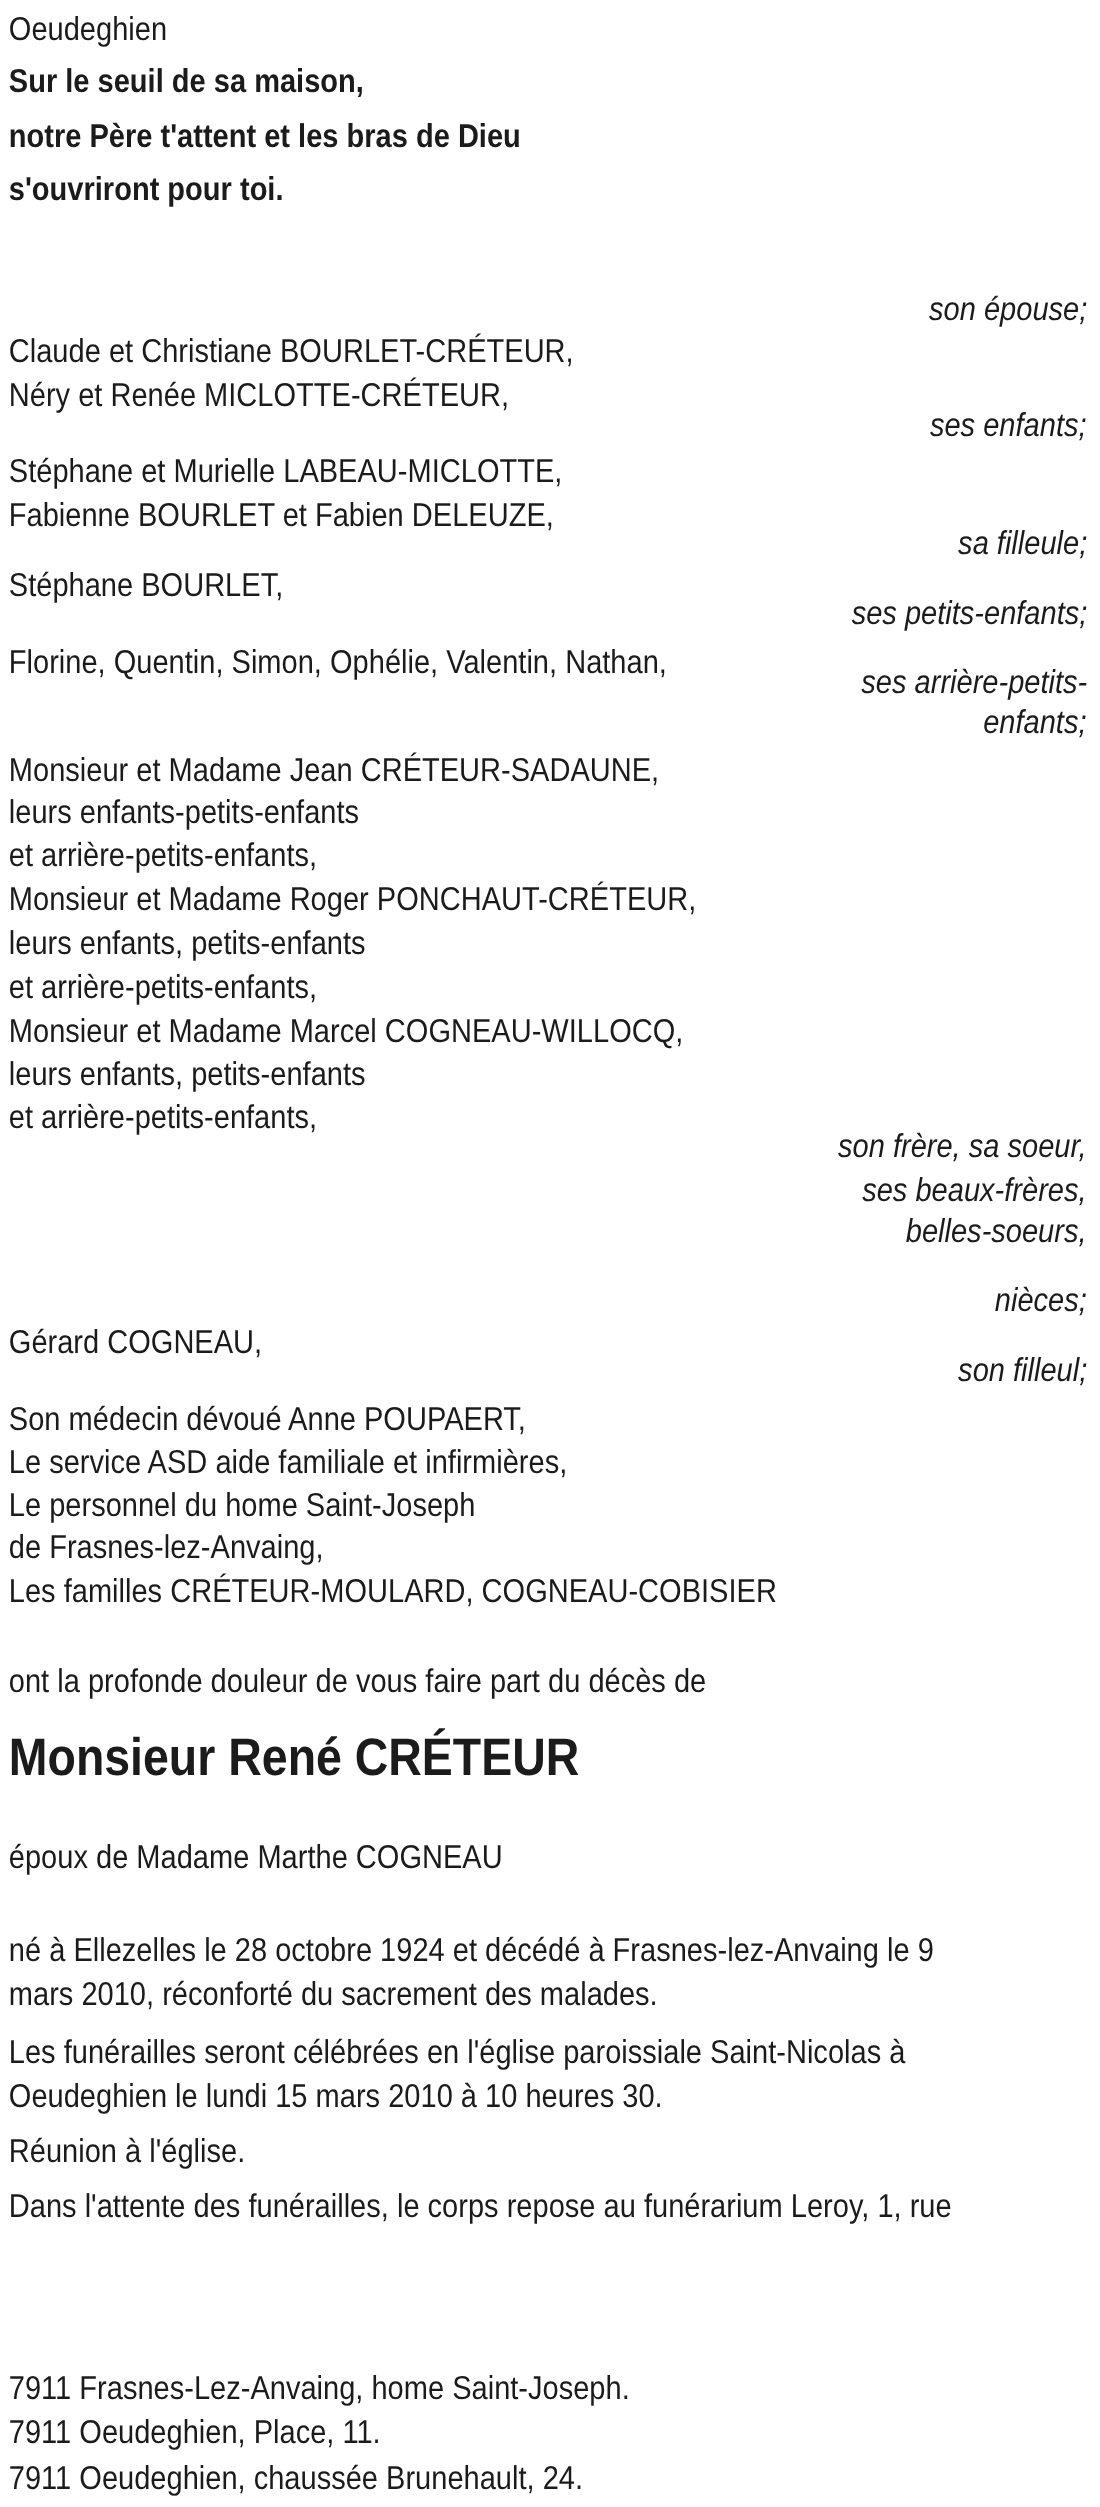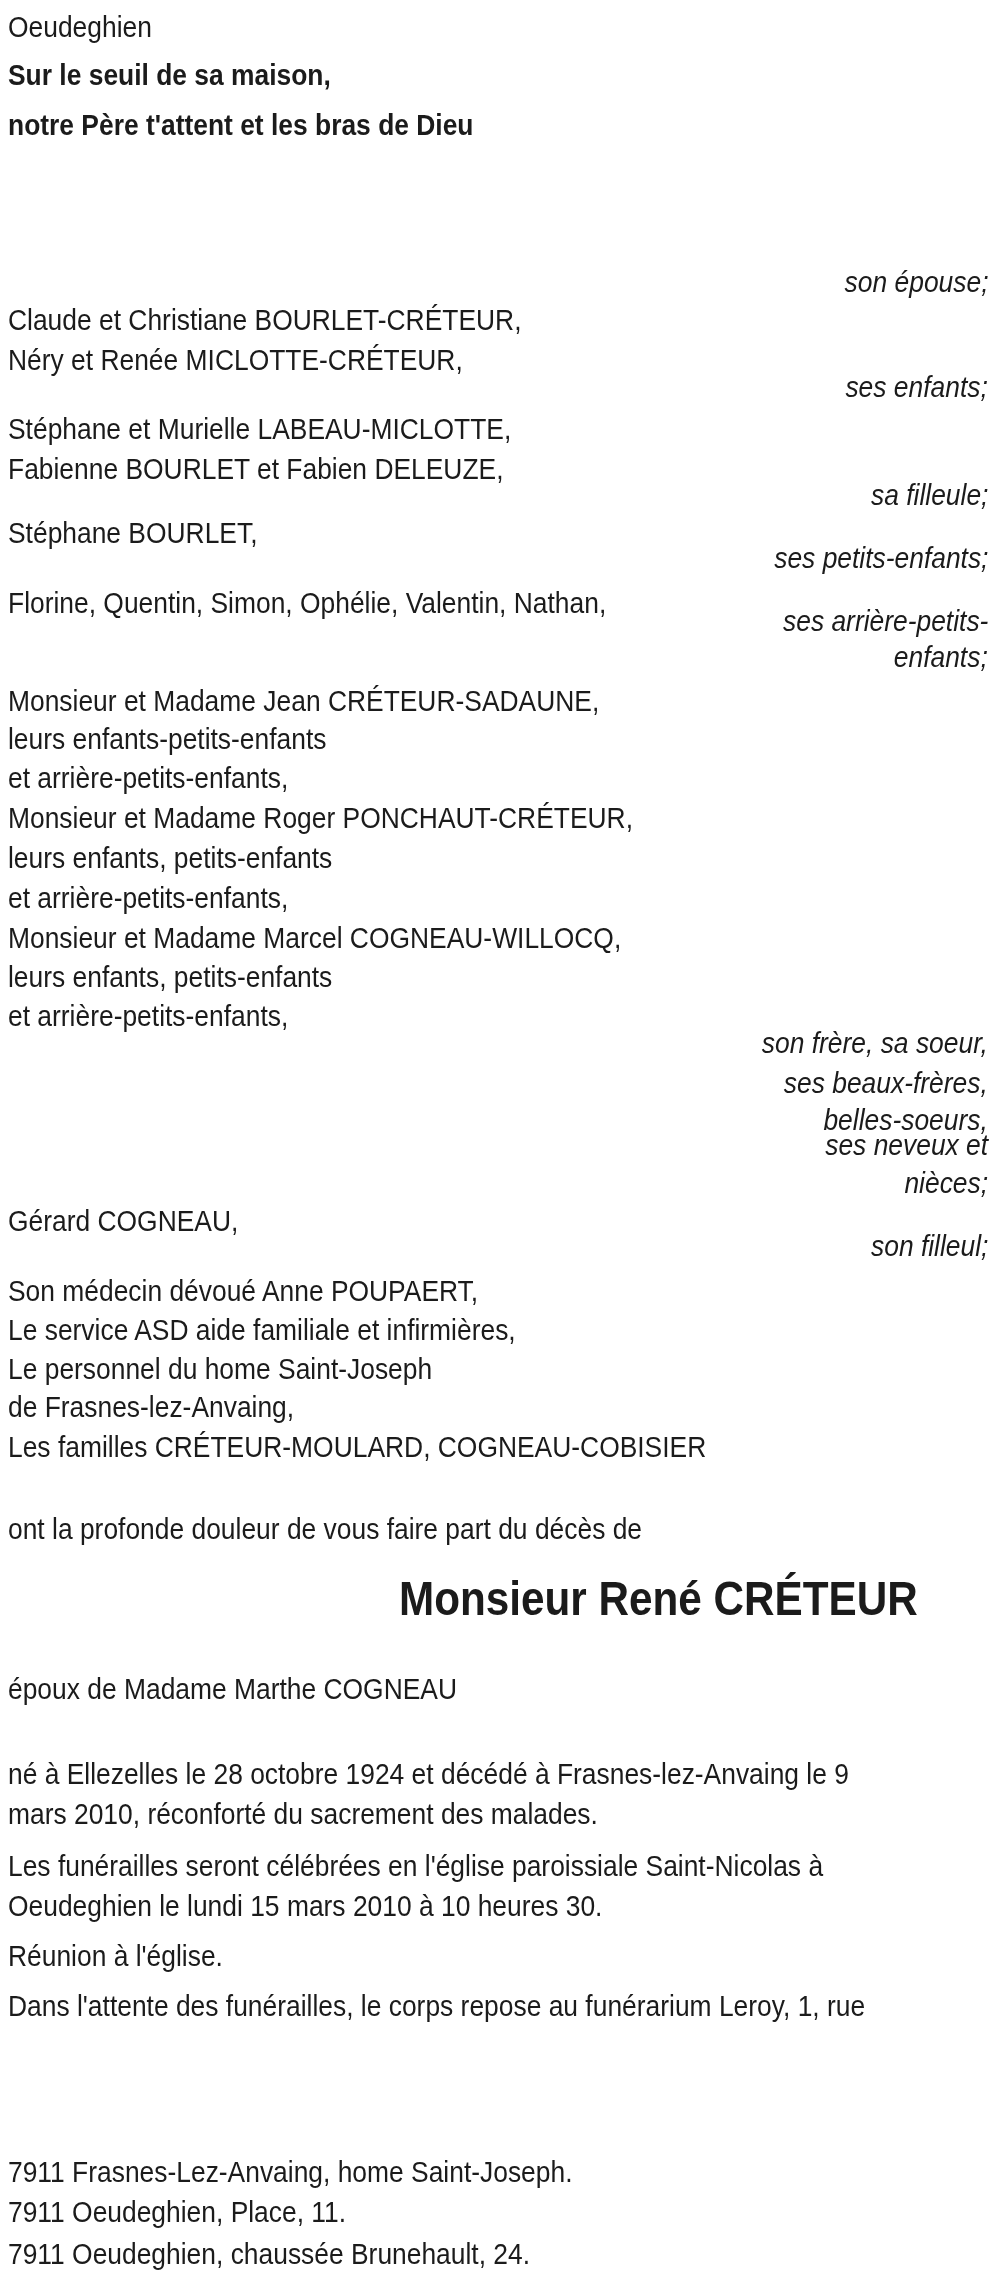--- a/index.html
+++ b/index.html
@@ -19,30 +19,31 @@
     font-size:30px;
     line-height:34px;
     white-space:nowrap;
   }
   
   .cx{display:inline-block;transform:scaleX(0.88);transform-origin:0 50%;}
   .r{text-align:right;}
   .r .cx{transform-origin:100% 50%;}
   .b{font-weight:bold;}
   .i{font-style:italic;text-align:right;}
-  .h1{font-size:48px;line-height:54px;font-weight:bold;text-align:right;}
+  .h1{font-size:48px;line-height:54px;font-weight:bold;}
 </style>
 </head>
 <body>
 
 <div class="page">
 
   <div class="ln" style="top:10px"><span class="cx">Oeudeghien</span></div>
   <div class="ln b" style="top:58px"><span class="cx">Sur le seuil de sa maison,</span></div>
   <div class="ln b" style="top:108px"><span class="cx">notre Père t'attent et les bras de Dieu</span></div>
+  <div class="ln b" style="top:156px"><span class="cx">s'ouvriront pour toi.</span></div>
 
   <div class="ln r i" style="top:265px"><span class="cx">son épouse;</span></div>
 
   <div class="ln" style="top:303px"><span class="cx">Claude et Christiane BOURLET-CRÉTEUR,</span></div>
   <div class="ln" style="top:343px"><span class="cx">Néry et Renée MICLOTTE-CRÉTEUR,</span></div>
   <div class="ln r i" style="top:370px"><span class="cx">ses enfants;</span></div>
 
   <div class="ln" style="top:412px"><span class="cx">Stéphane et Murielle LABEAU-MICLOTTE,</span></div>
   <div class="ln" style="top:452px"><span class="cx">Fabienne BOURLET et Fabien DELEUZE,</span></div>
   <div class="ln r i" style="top:478px"><span class="cx">sa filleule;</span></div>
@@ -59,21 +60,20 @@
   <div class="ln" style="top:761px"><span class="cx">et arrière-petits-enfants,</span></div>
   <div class="ln" style="top:801px"><span class="cx">Monsieur et Madame Roger PONCHAUT-CRÉTEUR,</span></div>
   <div class="ln" style="top:841px"><span class="cx">leurs enfants, petits-enfants</span></div>
   <div class="ln" style="top:881px"><span class="cx">et arrière-petits-enfants,</span></div>
   <div class="ln" style="top:921px"><span class="cx">Monsieur et Madame Marcel COGNEAU-WILLOCQ,</span></div>
   <div class="ln" style="top:960px"><span class="cx">leurs enfants, petits-enfants</span></div>
   <div class="ln" style="top:999px"><span class="cx">et arrière-petits-enfants,</span></div>
   <div class="ln r i" style="top:1026px"><span class="cx">son frère, sa soeur,</span></div>
   <div class="ln r i" style="top:1066px"><span class="cx">ses beaux-frères,</span></div>
   <div class="ln r i" style="top:1103px"><span class="cx">belles-soeurs,</span></div>
-  <div class="ln r i" style="top:1128px"><span class="cx">ses neveux et</span></div>
   <div class="ln r i" style="top:1166px"><span class="cx">nièces;</span></div>
 
   <div class="ln" style="top:1204px"><span class="cx">Gérard COGNEAU,</span></div>
   <div class="ln r i" style="top:1229px"><span class="cx">son filleul;</span></div>
 
   <div class="ln" style="top:1274px"><span class="cx">Son médecin dévoué Anne POUPAERT,</span></div>
   <div class="ln" style="top:1313px"><span class="cx">Le service ASD aide familiale et infirmières,</span></div>
   <div class="ln" style="top:1352px"><span class="cx">Le personnel du home Saint-Joseph</span></div>
   <div class="ln" style="top:1390px"><span class="cx">de Frasnes-lez-Anvaing,</span></div>
   <div class="ln" style="top:1430px"><span class="cx">Les familles CRÉTEUR-MOULARD, COGNEAU-COBISIER</span></div>

